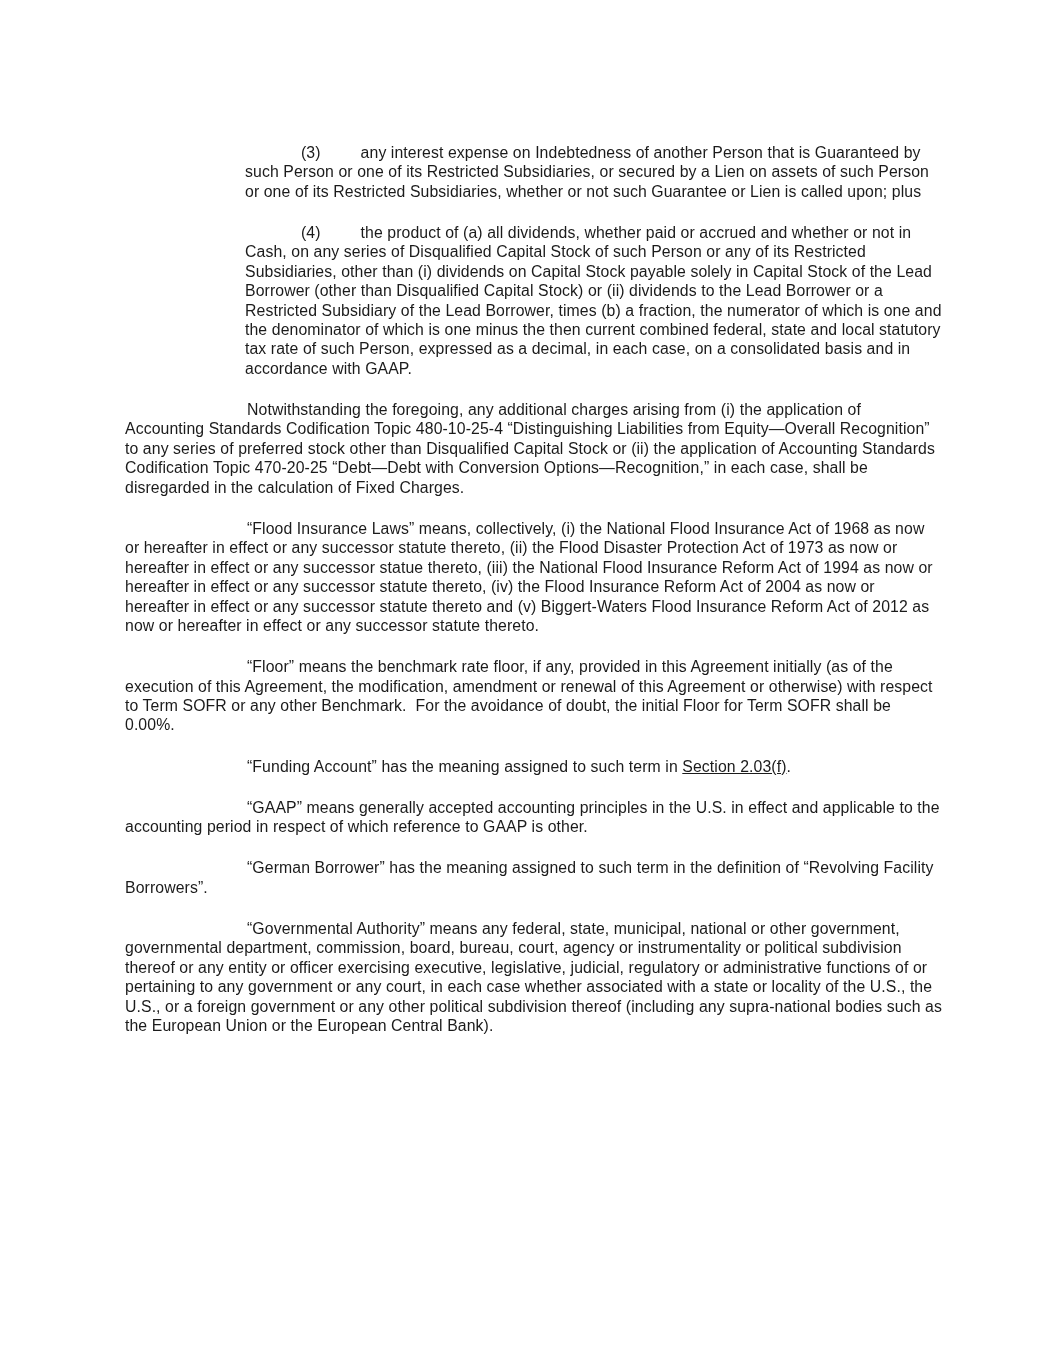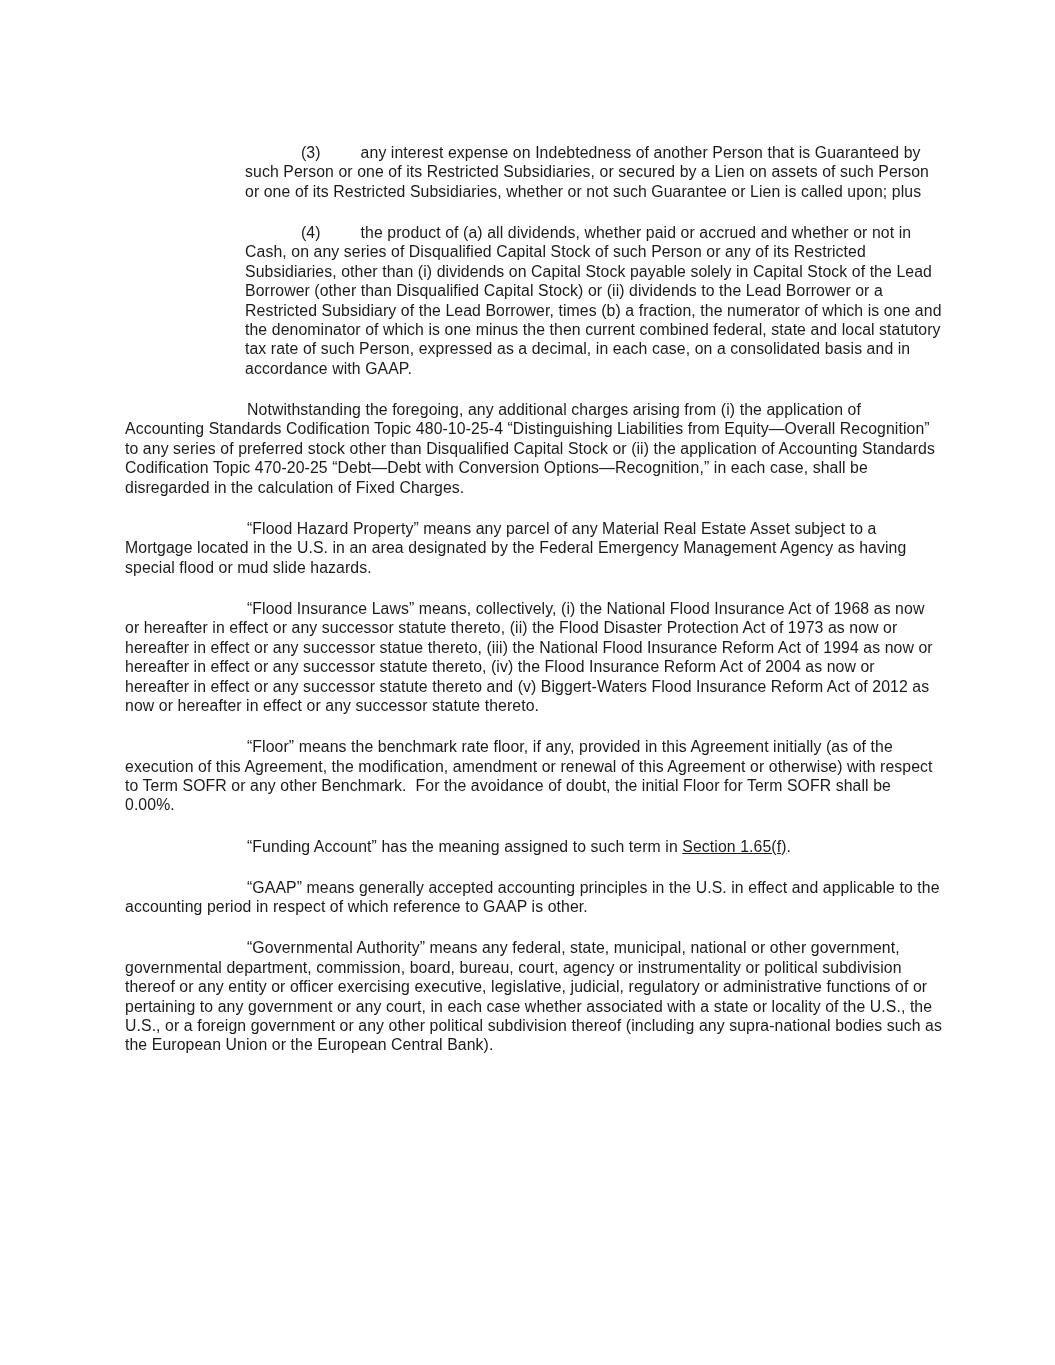--- a/index.html
+++ b/index.html
@@ -39,29 +39,29 @@
 
 <div class="page">
   <div class="content">
 
     <p class="block"><span class="num">(3)</span><span>any interest expense on Indebtedness of another Person that is Guaranteed by such Person or one of its Restricted Subsidiaries, or secured by a Lien on assets of such Person or one of its Restricted Subsidiaries, whether or not such Guarantee or Lien is called upon; plus</span></p>
 
     <p class="block"><span class="num">(4)</span><span>the product of (a) all dividends, whether paid or accrued and whether or not in Cash, on any series of Disqualified Capital Stock of such Person or any of its Restricted Subsidiaries, other than (i) dividends on Capital Stock payable solely in Capital Stock of the Lead Borrower (other than Disqualified Capital Stock) or (ii) dividends to the Lead Borrower or a Restricted Subsidiary of the Lead Borrower, times (b) a fraction, the numerator of which is one and the denominator of which is one minus the then current combined federal, state and local statutory tax rate of such Person, expressed as a decimal, in each case, on a consolidated basis and in accordance with GAAP.</span></p>
 
     <p class="para">Notwithstanding the foregoing, any additional charges arising from (i) the application of Accounting Standards Codification Topic 480-10-25-4 “Distinguishing Liabilities from Equity—Overall Recognition” to any series of preferred stock other than Disqualified Capital Stock or (ii) the application of Accounting Standards Codification Topic 470-20-25 “Debt—Debt with Conversion Options—Recognition,” in each case, shall be disregarded in the calculation of Fixed Charges.</p>
 
-    <p class="para">“Flood Hazard Property” means any parcel of any Material Real Estate Asset subject to a Mortgage located in the U.S. in an area designated by the Federal Emergency Management Agency as having special flood or mud slide hazards.</p>
 
     <p class="para">“Flood Insurance Laws” means, collectively, (i) the National Flood Insurance Act of 1968 as now or hereafter in effect or any successor statute thereto, (ii) the Flood Disaster Protection Act of 1973 as now or hereafter in effect or any successor statue thereto, (iii) the National Flood Insurance Reform Act of 1994 as now or hereafter in effect or any successor statute thereto, (iv) the Flood Insurance Reform Act of 2004 as now or hereafter in effect or any successor statute thereto and (v) Biggert-Waters Flood Insurance Reform Act of 2012 as now or hereafter in effect or any successor statute thereto.</p>
 
     <p class="para">“Floor” means the benchmark rate floor, if any, provided in this Agreement initially (as of the execution of this Agreement, the modification, amendment or renewal of this Agreement or otherwise) with respect to Term SOFR or any other Benchmark.&nbsp; For the avoidance of doubt, the initial Floor for Term SOFR shall be 0.00%.</p>
 
 
 
-    <p class="para"><span>“Funding Account” has the meaning assigned to such term in </span><span class="u">Section 1.65(f)</span><span>.</span></p>
+    <p class="para"><span>“Funding Account” has the meaning assigned to such term in </span><span class="u">Section 2.03(f)</span><span>.</span></p>
 
     <p class="para">“GAAP” means generally accepted accounting principles in the U.S. in effect and applicable to the accounting period in respect of which reference to GAAP is other.</p>
 
+    <p class="para">“German Borrower” has the meaning assigned to such term in the definition of “Revolving Facility Borrowers”.</p>
 
     <p class="para">“Governmental Authority” means any federal, state, municipal, national or other government, governmental department, commission, board, bureau, court, agency or instrumentality or political subdivision thereof or any entity or officer exercising executive, legislative, judicial, regulatory or administrative functions of or pertaining to any government or any court, in each case whether associated with a state or locality of the U.S., the U.S., or a foreign government or any other political subdivision thereof (including any supra-national bodies such as the European Union or the European Central Bank).</p>
 
   </div>
 </div>
 
 </body></html>

